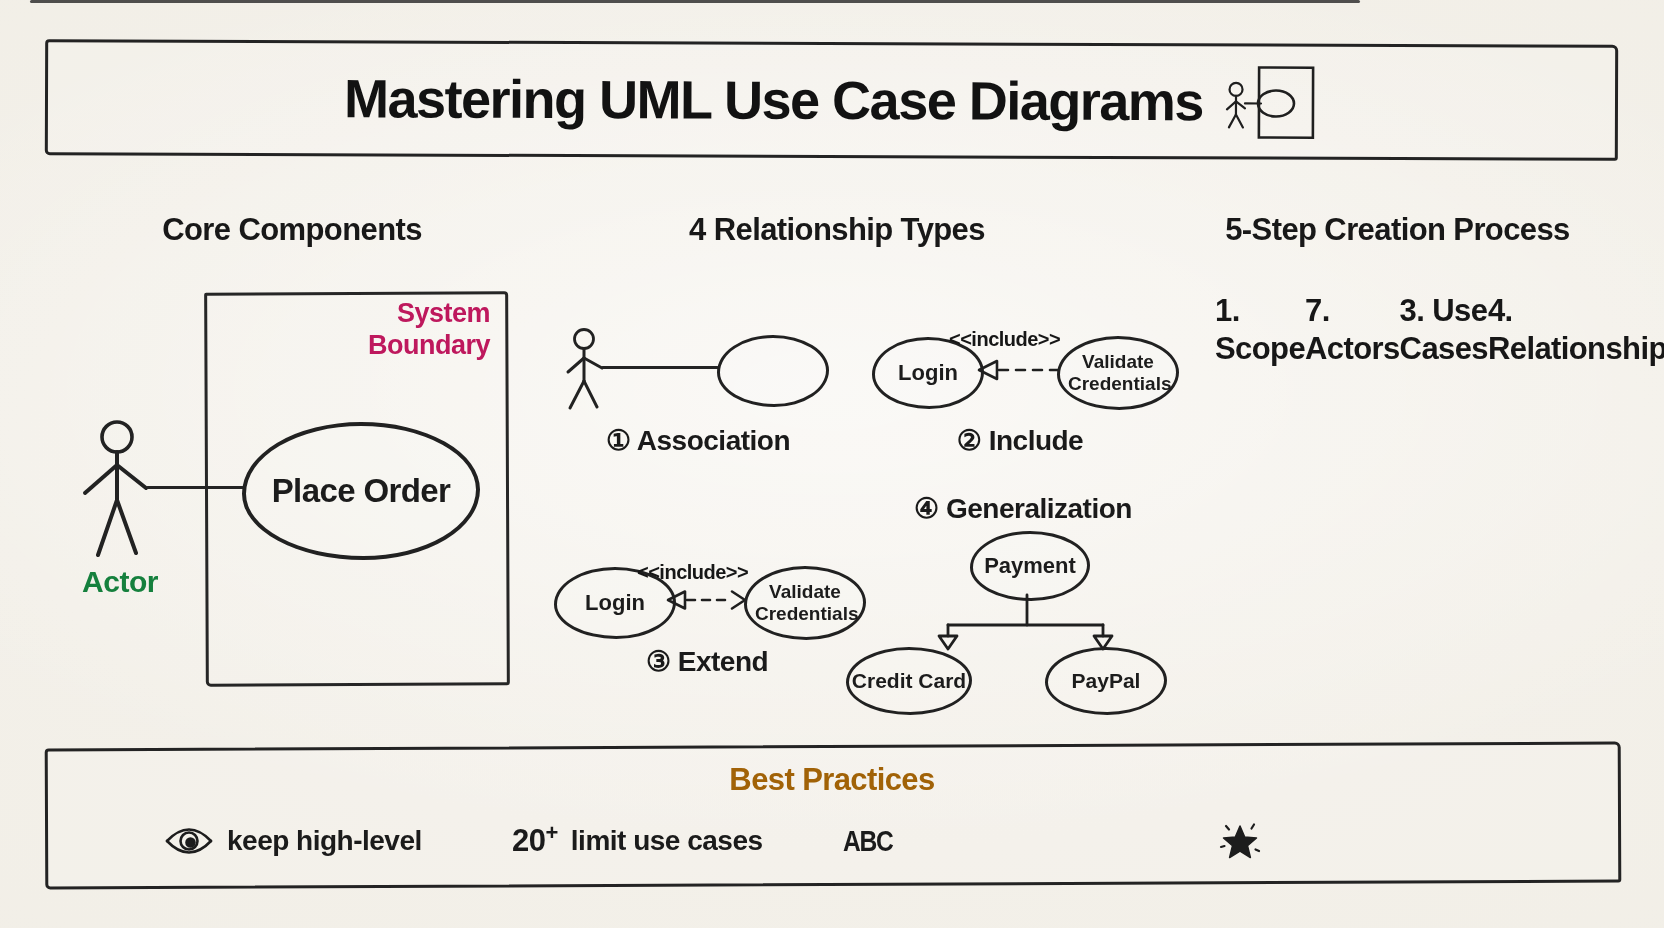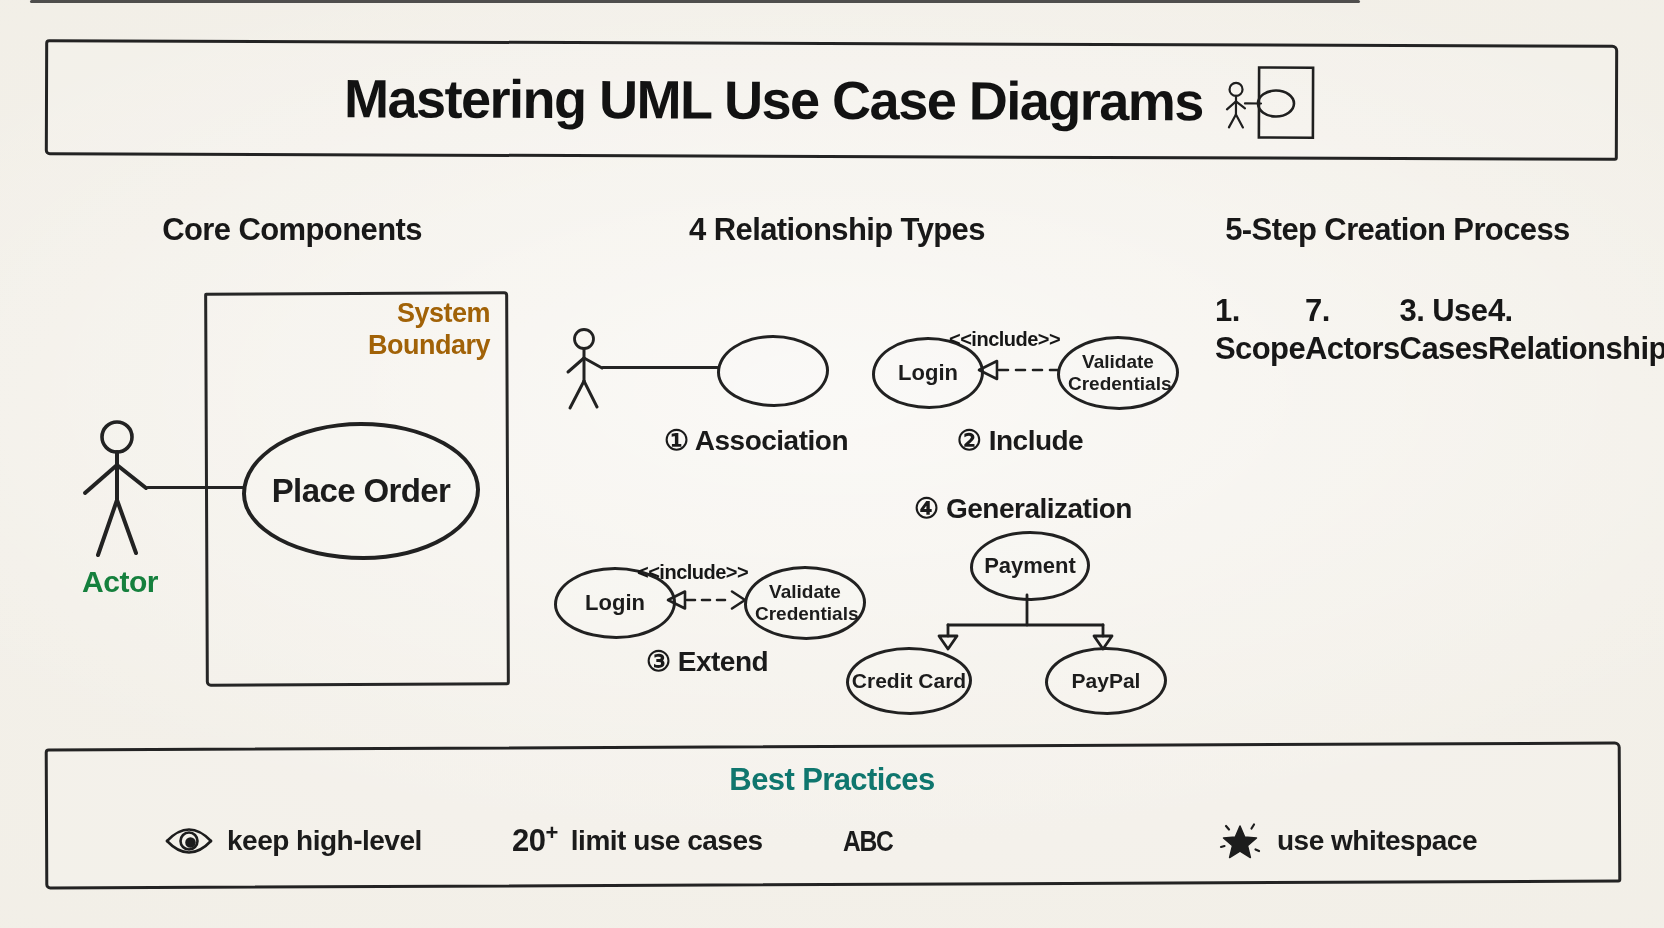--- a/index.html
+++ b/index.html
@@ -70,21 +70,21 @@
       </g>
     </svg>
   </div>
 </div>
 
 <div class="abs hdr ctr" style="left:92px;top:210px;width:400px;height:40px;">Core Components</div>
 <div class="abs hdr ctr" style="left:637px;top:210px;width:400px;height:40px;">4 Relationship Types</div>
 <div class="abs hdr ctr" style="left:1175px;top:210px;width:445px;height:40px;">5-Step Creation Process</div>
 
 <div class="abs tilt-a" style="left:205px;top:292px;width:298px;height:388px;border:3.2px solid #262626;border-radius:2px 4px 3px 5px;"></div>
-<div class="abs" style="left:338px;top:297px;width:152px;text-align:right;font-weight:bold;font-size:27px;line-height:1.2;letter-spacing:-0.5px;color:#a16207;">System Boundary</div>
+<div class="abs" style="left:338px;top:297px;width:152px;text-align:right;font-weight:bold;font-size:27px;line-height:1.2;letter-spacing:-0.5px;color:#be185d;">System Boundary</div>
 
 <svg class="abs" style="left:72px;top:415px;" width="92" height="150" viewBox="0 0 92 150">
   <g stroke="#222222" stroke-width="4" fill="none" stroke-linecap="round">
     <circle cx="45" cy="22" r="15" stroke-width="3.6"></circle>
     <line x1="45" y1="37" x2="45" y2="85"></line>
     <line x1="45" y1="50" x2="13" y2="78"></line>
     <line x1="45" y1="50" x2="74" y2="73"></line>
     <line x1="45" y1="85" x2="26" y2="140"></line>
     <line x1="45" y1="85" x2="64" y2="138"></line>
   </g>
@@ -101,21 +101,21 @@
     <circle cx="24" cy="14" r="9.5" stroke-width="2.8"></circle>
     <line x1="24" y1="23.5" x2="24" y2="56"></line>
     <line x1="24" y1="33" x2="8" y2="47"></line>
     <line x1="24" y1="33" x2="42" y2="43"></line>
     <line x1="24" y1="56" x2="10" y2="83"></line>
     <line x1="24" y1="56" x2="37" y2="82"></line>
   </g>
 </svg>
 <div class="line" style="left:601px;top:366px;width:118px;height:3px;"></div>
 <div class="oval" style="left:717px;top:335px;width:106px;height:66px;"></div>
-<div class="rel-label" style="left:578px;top:424px;width:270px;text-align:right;">① Association</div>
+<div class="rel-label" style="left:563px;top:424px;width:270px;">① Association</div>
 
 <div class="oval" style="left:872px;top:337px;width:106px;height:66px;font-size:22px;">
   <span>Login</span>
 </div>
 <div class="stereotype" style="left:949px;top:328px;width:140px;">&lt;&lt;include&gt;&gt;</div>
 <svg class="abs" style="left:976px;top:356px;" width="84" height="28" viewBox="0 0 84 28">
   <g stroke="#1f1f1f" stroke-width="2.6" fill="none" stroke-linecap="round">
     <polygon points="3,14 21,5 21,23" stroke-linejoin="round"></polygon>
     <line x1="23" y1="14" x2="82" y2="14" stroke-dasharray="9 8"></line>
   </g>
@@ -188,21 +188,21 @@
   <svg class="step-arrow" width="24" height="50" viewBox="0 0 24 50">
       <g stroke="#222" stroke-width="2.6" fill="none" stroke-linecap="round" stroke-linejoin="round">
         <line x1="12" y1="3" x2="12" y2="43"></line>
         <polyline points="3,34 12,46 21,34"></polyline>
       </g>
     </svg>
   <div class="step">5. Review</div>
 </div>
 
 <div class="box tilt-a" style="left:45px;top:745px;width:1570px;height:135px;"></div>
-<div class="abs ctr" style="left:0;top:762px;width:1664px;height:36px;font-weight:bold;font-size:31px;letter-spacing:-0.6px;color:#0f766e;">Best Practices</div>
+<div class="abs ctr" style="left:0;top:762px;width:1664px;height:36px;font-weight:bold;font-size:31px;letter-spacing:-0.6px;color:#a16207;">Best Practices</div>
 
 <div class="bp-item" style="left:164px;">
   <svg width="50" height="32" viewBox="0 0 50 32">
     <g stroke="#1d1d1d" stroke-width="2.6" fill="none" stroke-linecap="round">
       <path d="M3,16 Q25,-7 47,16"></path>
       <path d="M3,16 Q25,39 47,16"></path>
       <circle cx="25" cy="16" r="8.5"></circle>
       <circle cx="26.5" cy="17.5" r="4" fill="#1d1d1d"></circle>
     </g>
   </svg>
@@ -221,14 +221,13 @@
 <div class="bp-item" style="left:1218px;">
   <svg width="46" height="44" viewBox="0 0 46 44">
     <polygon points="22,7 26.7,18.1 38.5,19 29.5,26.8 32.4,38.5 22,32.2 11.6,38.5 14.5,26.8 5.5,19 17.3,18.1" fill="#1d1d1d" stroke="#1d1d1d" stroke-width="1.5" stroke-linejoin="round"></polygon>
     <g stroke="#1d1d1d" stroke-width="2.2" stroke-linecap="round">
       <line x1="8" y1="7" x2="11" y2="10.5"></line>
       <line x1="36" y1="5.5" x2="33.5" y2="9.5"></line>
       <line x1="3" y1="28" x2="6.5" y2="27"></line>
       <line x1="41" y1="32" x2="37.5" y2="30.5"></line>
     </g>
   </svg>
-  <span>use whitespace</span>
 </div>
 
 </body></html>

